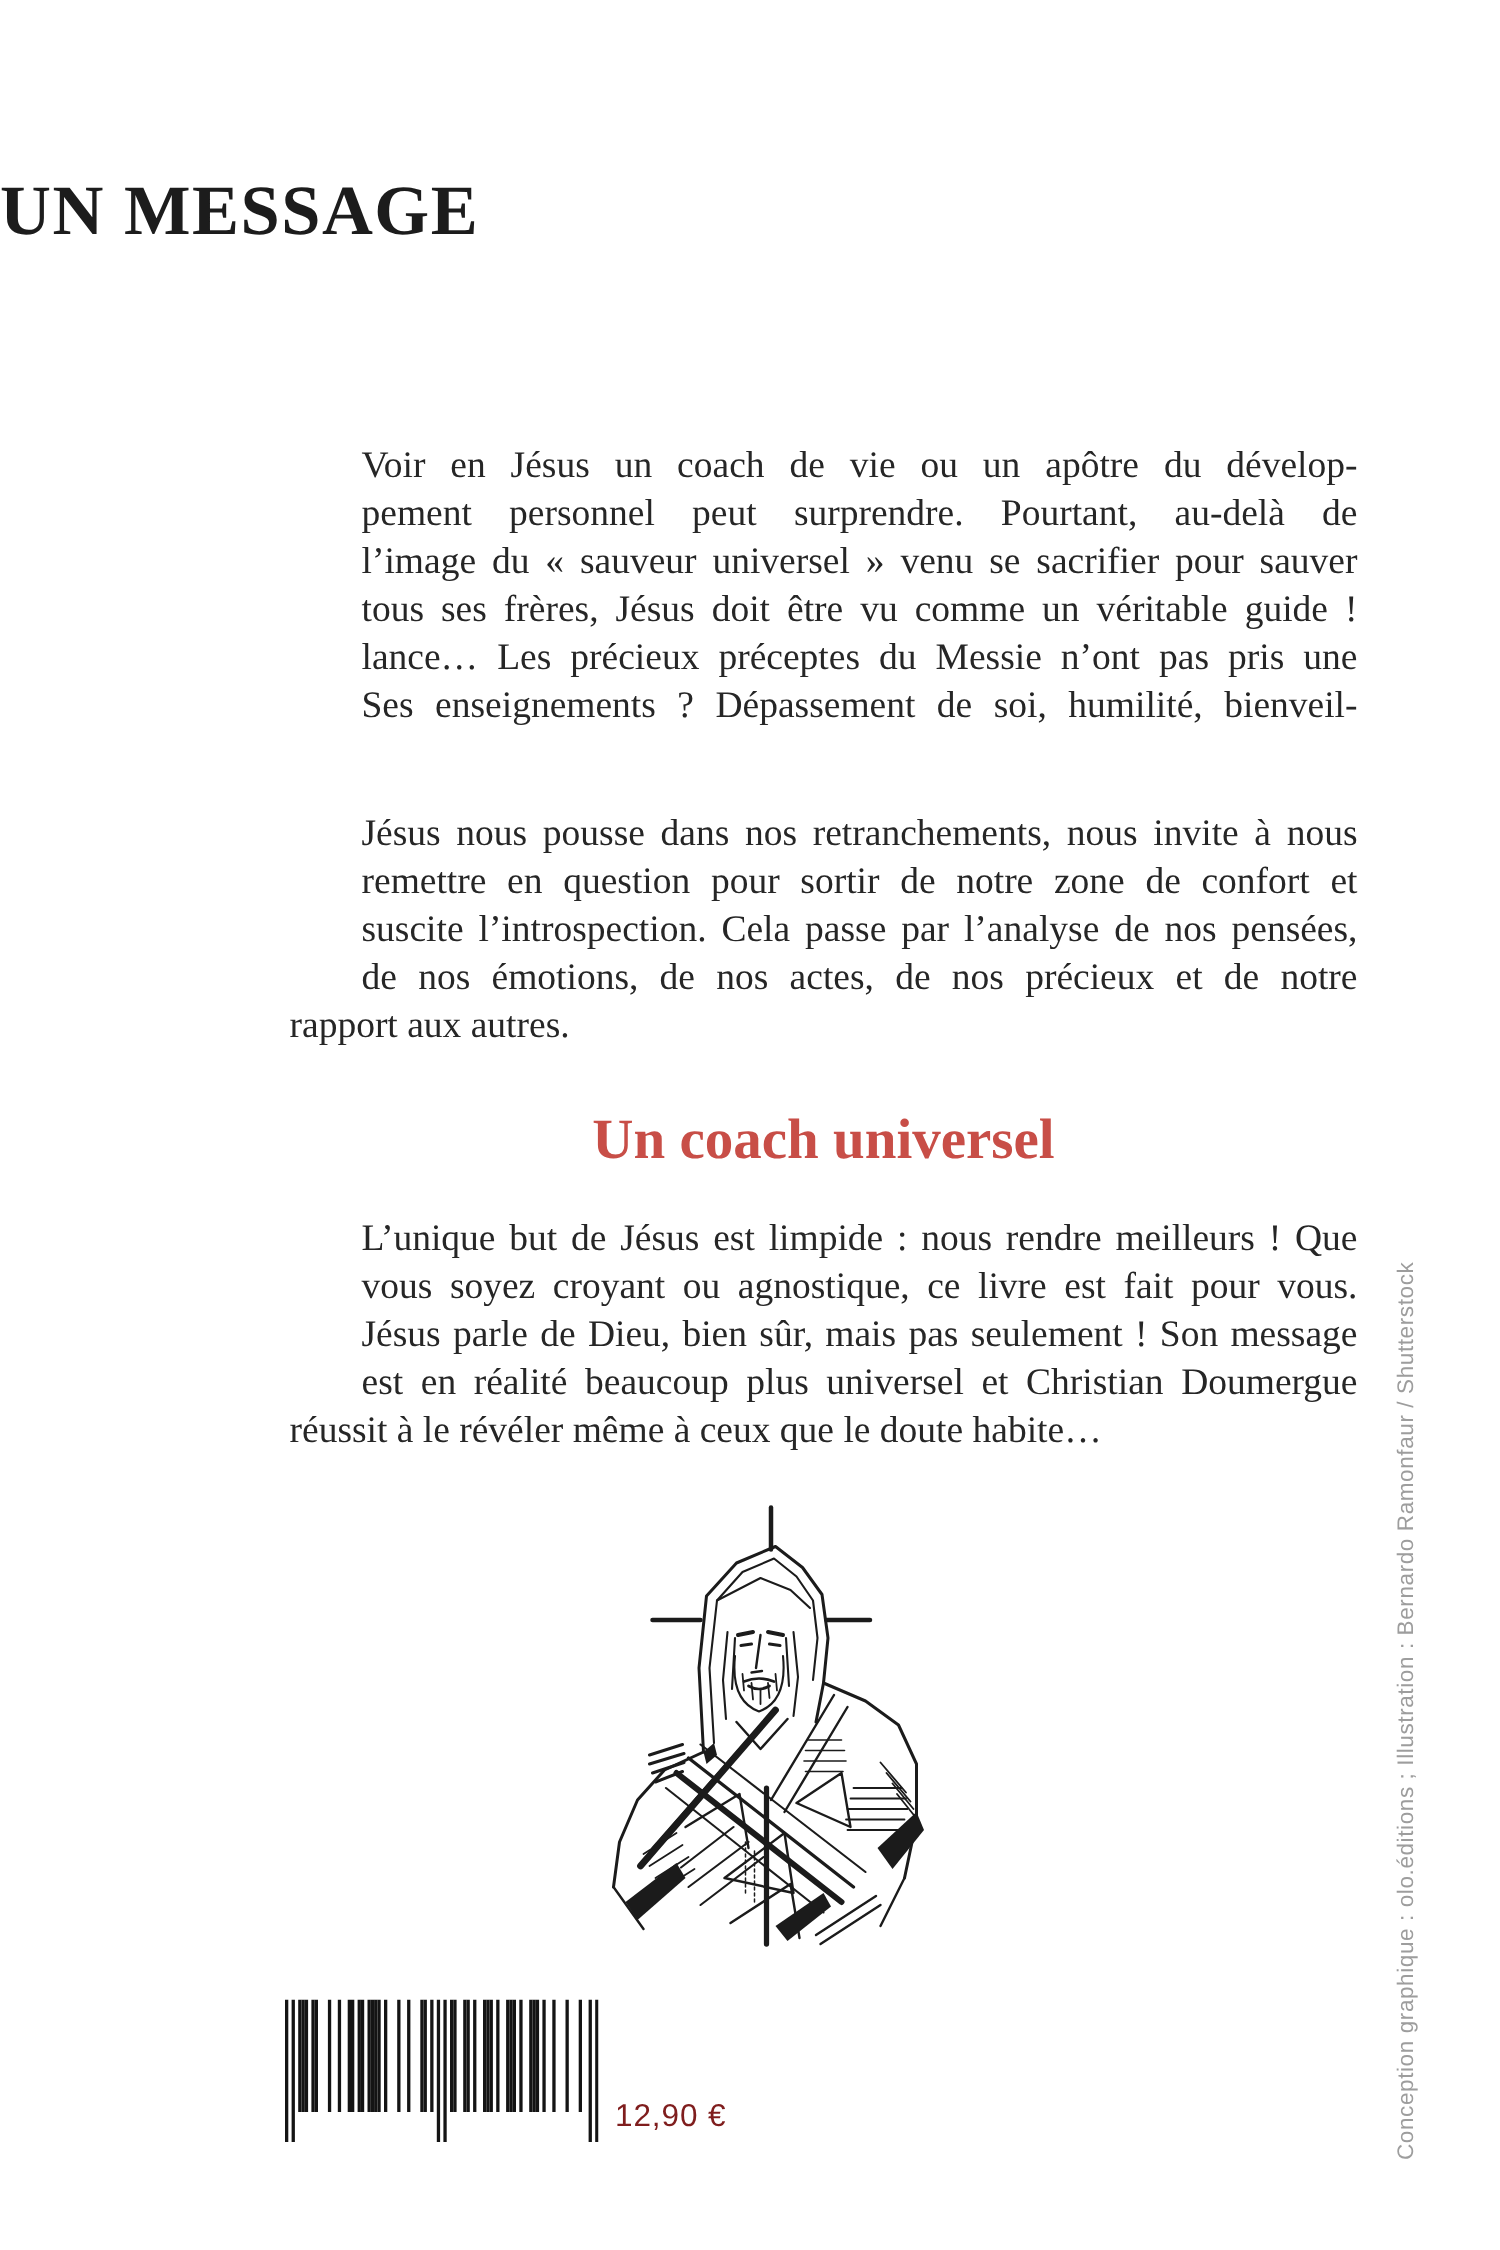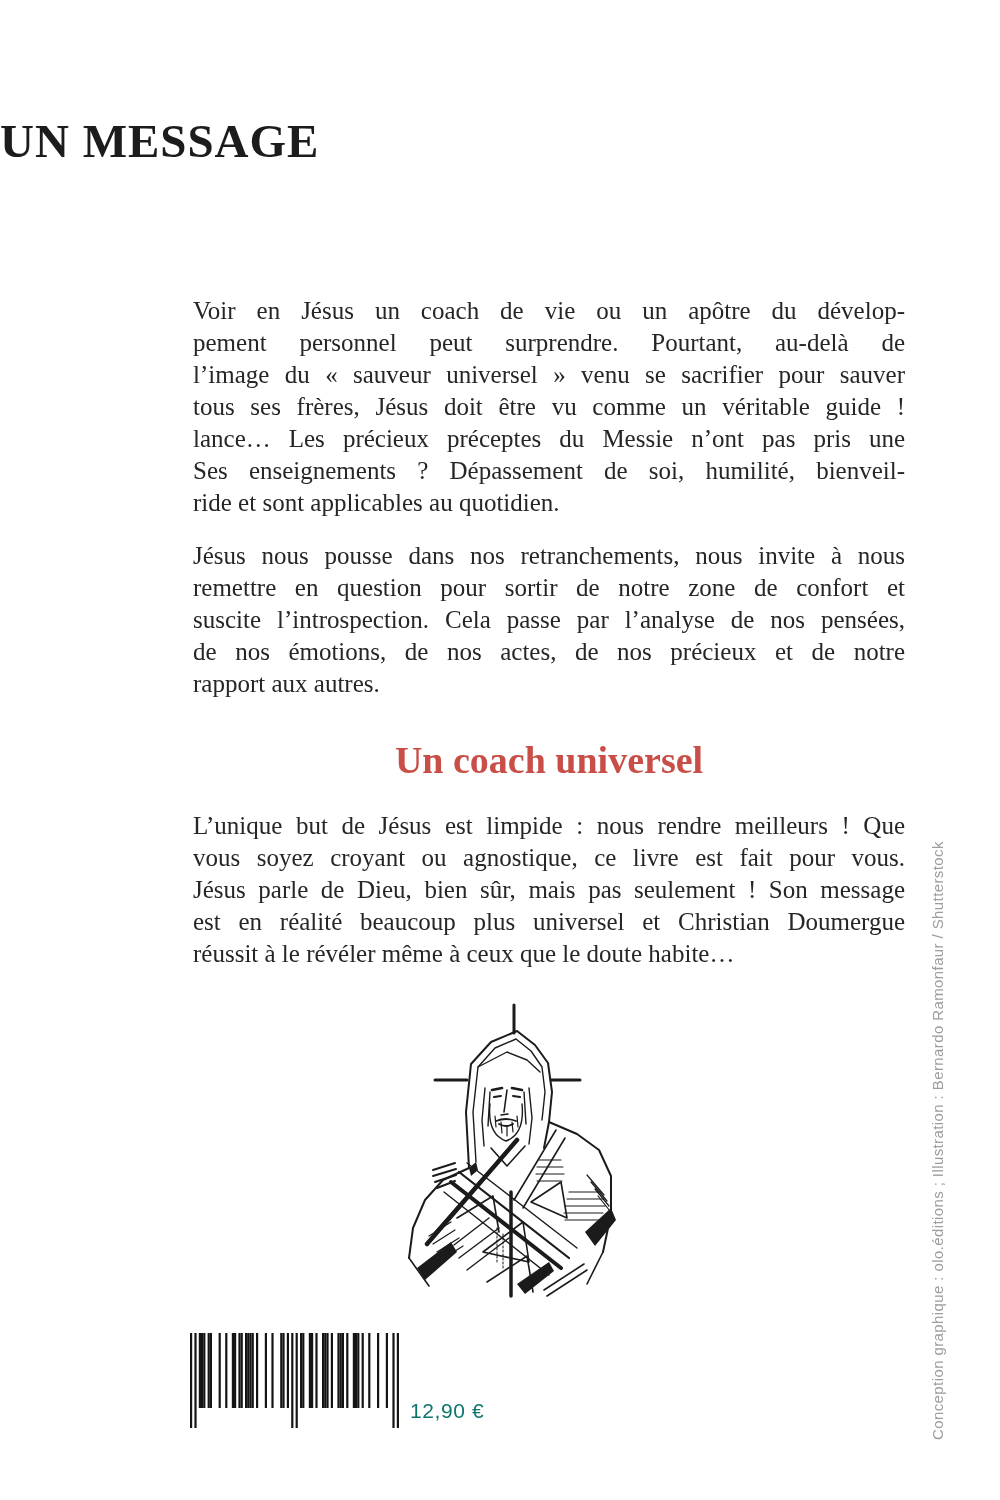--- a/index.html
+++ b/index.html
@@ -23,21 +23,21 @@
   .title-line-1 { top: 116px; font-size: 47px; color: #1c1c1c; }
   .title-line-2 { top: 187px; font-size: 47px; color: #c5433e; }
   .para {
     position: absolute;
     left: 193px;
     width: 712px;
     font-size: 25px;
     line-height: 32px;
     color: #262626;
   }
-  .para .jl { text-align: justify; text-align-last: justify; }
+  .para .jl { text-align: justify; text-align-last: justify; margin-left: 48px; }
   .para .ll { text-align: left; }
   #paragraph-1 { top: 295px; }
   #paragraph-2 { top: 540px; }
   #paragraph-3 { top: 810px; }
   .section-heading {
     position: absolute;
     left: 193px;
     width: 712px;
     top: 738px;
     text-align: center;
@@ -72,21 +72,21 @@
     word-spacing: 11px;
     white-space: nowrap;
   }
   .price-block {
     position: absolute;
     left: 410px;
     top: 1396px;
     font-family: "Liberation Sans", sans-serif;
     font-size: 21px;
     line-height: 30px;
-    color: #0f766e;
+    color: #7f1d1d;
     letter-spacing: 0.6px;
   }
   .credit {
     position: absolute;
     left: 929px;
     top: 822px;
     height: 618px;
     writing-mode: vertical-rl;
     transform: rotate(180deg);
     font-family: "Liberation Sans", sans-serif;
@@ -103,21 +103,20 @@
 
   <div class="title-line title-line-1">UN MESSAGE</div>
 
   <div class="para" id="paragraph-1">
       <div class="jl">Voir en Jésus un coach de vie ou un apôtre du dévelop-</div>
       <div class="jl">pement personnel peut surprendre. Pourtant, au-delà de</div>
       <div class="jl">l’image du « sauveur universel » venu se sacrifier pour sauver</div>
       <div class="jl">tous ses frères, Jésus doit être vu comme un véritable guide !</div>
       <div class="jl">lance… Les précieux préceptes du Messie n’ont pas pris une</div>
       <div class="jl">Ses enseignements ? Dépassement de soi, humilité, bienveil-</div>
-      <div class="ll">ride et sont applicables au quotidien.</div>
     </div>
   <div class="para" id="paragraph-2">
       <div class="jl">Jésus nous pousse dans nos retranchements, nous invite à nous</div>
       <div class="jl">remettre en question pour sortir de notre zone de confort et</div>
       <div class="jl">suscite l’introspection. Cela passe par l’analyse de nos pensées,</div>
       <div class="jl">de nos émotions, de nos actes, de nos précieux et de notre</div>
       <div class="ll">rapport aux autres.</div>
     </div>
 
   <div class="section-heading">Un coach universel</div>

